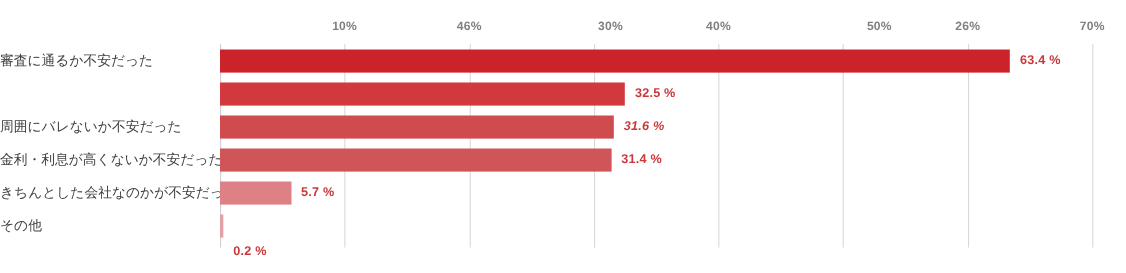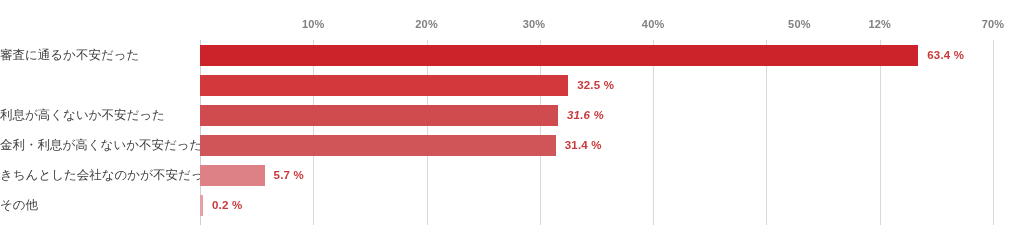--- a/index.html
+++ b/index.html
@@ -101,46 +101,46 @@
 </style>
 </head>
 <body>
 
 <div id="chart-root">
   <div class="plot" id="plot">
       <div class="gridline axis-zero" style="left: 0px; background: rgb(207, 207, 207);"></div>
       <div class="gridline" style="left: 113.286px; background: rgb(217, 217, 217);"></div>
       <div class="tick-label" style="left: 113.286px; top: -22px; color: rgb(128, 128, 128);">10%</div>
       <div class="gridline" style="left: 226.571px; background: rgb(217, 217, 217);"></div>
-      <div class="tick-label" style="left: 226.571px; top: -22px; color: rgb(128, 128, 128);">20%</div>
+      <div class="tick-label" style="left: 226.571px; top: -22px; color: rgb(128, 128, 128);">46%</div>
       <div class="gridline" style="left: 339.857px; background: rgb(217, 217, 217);"></div>
-      <div class="tick-label" style="left: 334px; top: -22px; color: rgb(128, 128, 128);">30%</div>
+      <div class="tick-label" style="left: 355px; top: -22px; color: rgb(128, 128, 128);">30%</div>
       <div class="gridline" style="left: 453.143px; background: rgb(217, 217, 217);"></div>
       <div class="tick-label" style="left: 453.143px; top: -22px; color: rgb(128, 128, 128);">40%</div>
       <div class="gridline" style="left: 566.429px; background: rgb(217, 217, 217);"></div>
       <div class="tick-label" style="left: 566.429px; top: -22px; color: rgb(128, 128, 128); margin-left: 33px;">50%</div>
       <div class="gridline" style="left: 679.714px; background: rgb(217, 217, 217);"></div>
-      <div class="tick-label" style="left: 679.714px; top: -22px; color: rgb(128, 128, 128);">12%</div>
+      <div class="tick-label" style="left: 679.714px; top: -22px; color: rgb(128, 128, 128);">26%</div>
       <div class="gridline" style="left: 793px; background: rgb(217, 217, 217);"></div>
       <div class="tick-label" style="left: 793px; top: -22px; color: rgb(128, 128, 128);">70%</div>
       <div class="row" style="top: 0px;">
         <div class="cat-label" style="right: 803px; color: rgb(64, 64, 64);">審査に通るか不安だった</div>
         <div class="bar-wrap" style="width: 718.231px;">
           <div class="bar" style="background: rgb(204, 34, 41);"></div>
           <div class="val-label" style="color: rgb(201, 57, 60);">63.4 %</div>
         </div>
       </div>
       <div class="row" style="top: 30px;">
         <div class="bar-wrap" style="width: 368.179px;">
           <div class="bar" style="background: rgb(209, 57, 61);"></div>
           <div class="val-label" style="color: rgb(201, 57, 60);">32.5 %</div>
         </div>
       </div>
       <div class="row" style="top: 60px;">
-        <div class="cat-label" style="right: 803px; color: rgb(64, 64, 64);">利息が高くないか不安だった</div>
+        <div class="cat-label" style="right: 803px; color: rgb(64, 64, 64);">周囲にバレないか不安だった</div>
         <div class="bar-wrap" style="width: 357.983px;">
           <div class="bar" style="background: rgb(207, 75, 78);"></div>
           <div class="val-label" style="color: rgb(201, 57, 60); font-style: italic;">31.6 %</div>
         </div>
       </div>
       <div class="row" style="top: 90px;">
         <div class="cat-label" style="right: 803px; color: rgb(64, 64, 64);">金利・利息が高くないか不安だった</div>
         <div class="bar-wrap" style="width: 355.717px;">
           <div class="bar" style="background: rgb(208, 85, 88);"></div>
           <div class="val-label" style="color: rgb(201, 57, 60);">31.4 %</div>
@@ -150,17 +150,17 @@
         <div class="cat-label" style="right: 803px; color: rgb(64, 64, 64);">きちんとした会社なのかが不安だった</div>
         <div class="bar-wrap" style="width: 64.5729px;">
           <div class="bar" style="background: rgb(221, 129, 134);"></div>
           <div class="val-label" style="color: rgb(201, 57, 60);">5.7 %</div>
         </div>
       </div>
       <div class="row" style="top: 150px;">
         <div class="cat-label" style="right: 803px; color: rgb(64, 64, 64);">その他</div>
         <div class="bar-wrap" style="width: 3px;">
           <div class="bar" style="background: rgb(228, 160, 164);"></div>
-          <div class="val-label" style="color: rgb(201, 57, 60);">0.2 %</div>
+          <div class="val-label" style="color: rgb(201, 57, 60); margin-top: 24px;">0.2 %</div>
         </div>
       </div>
     </div>
 </div>
 
 </body></html>

